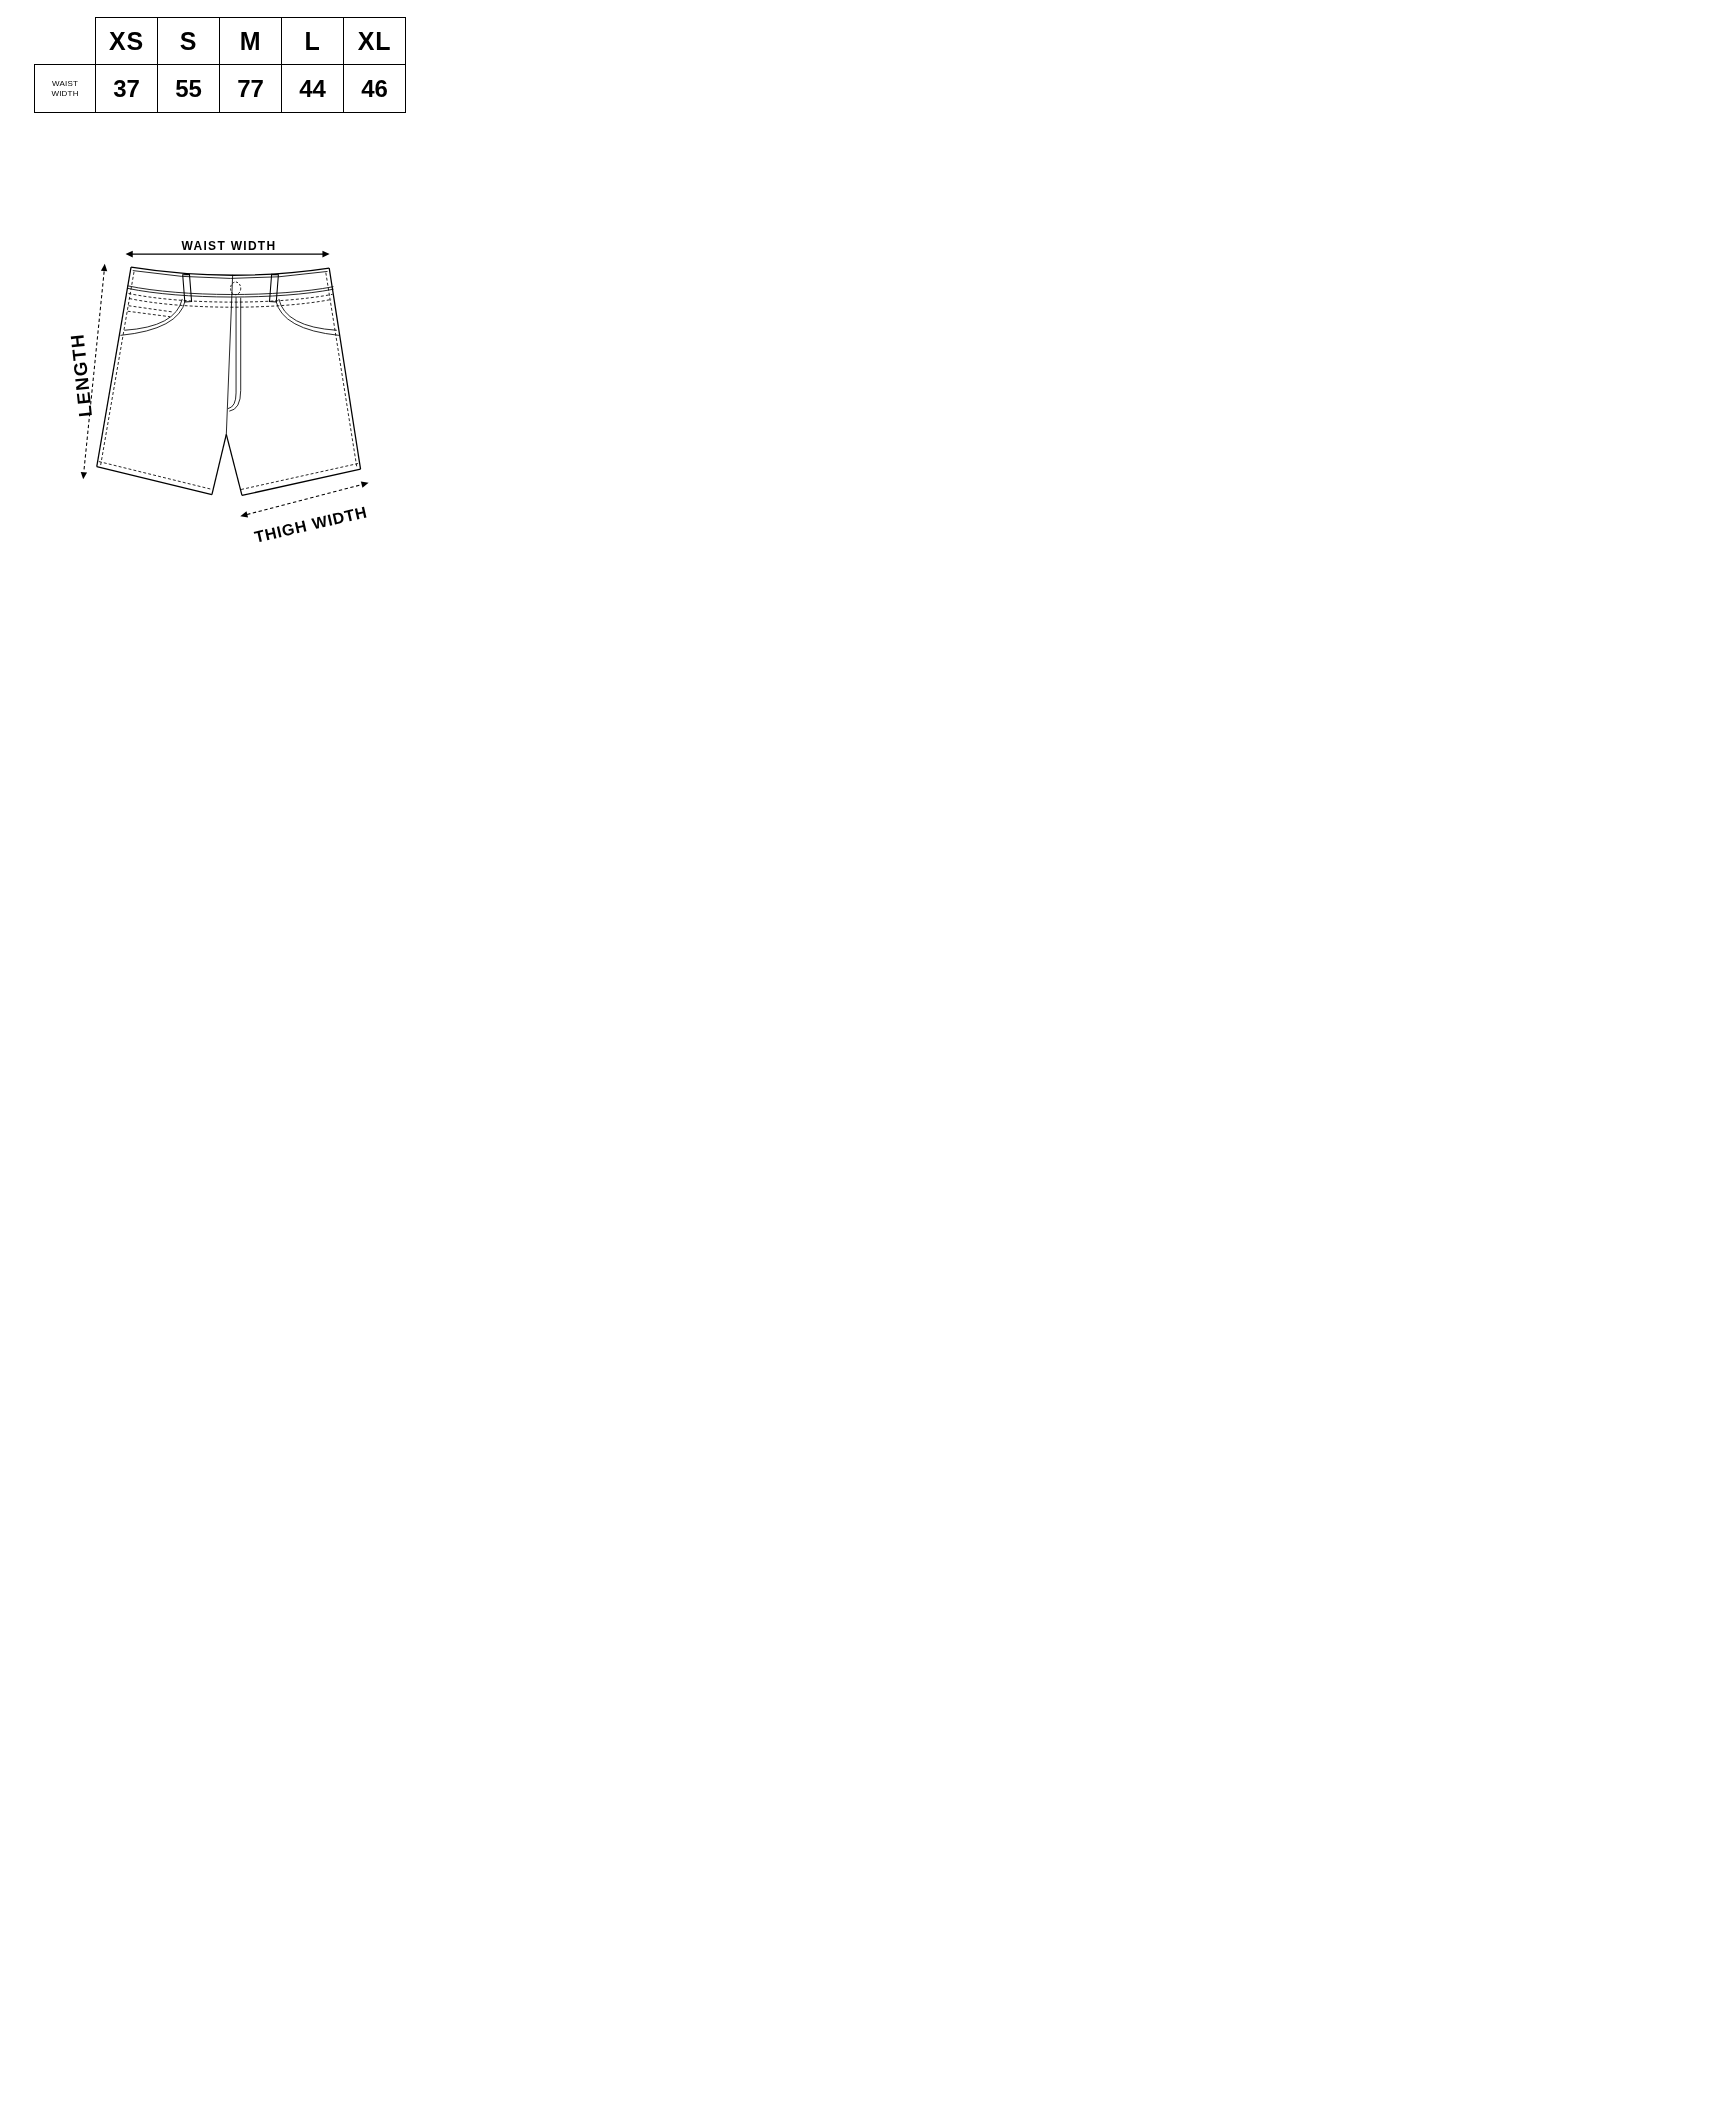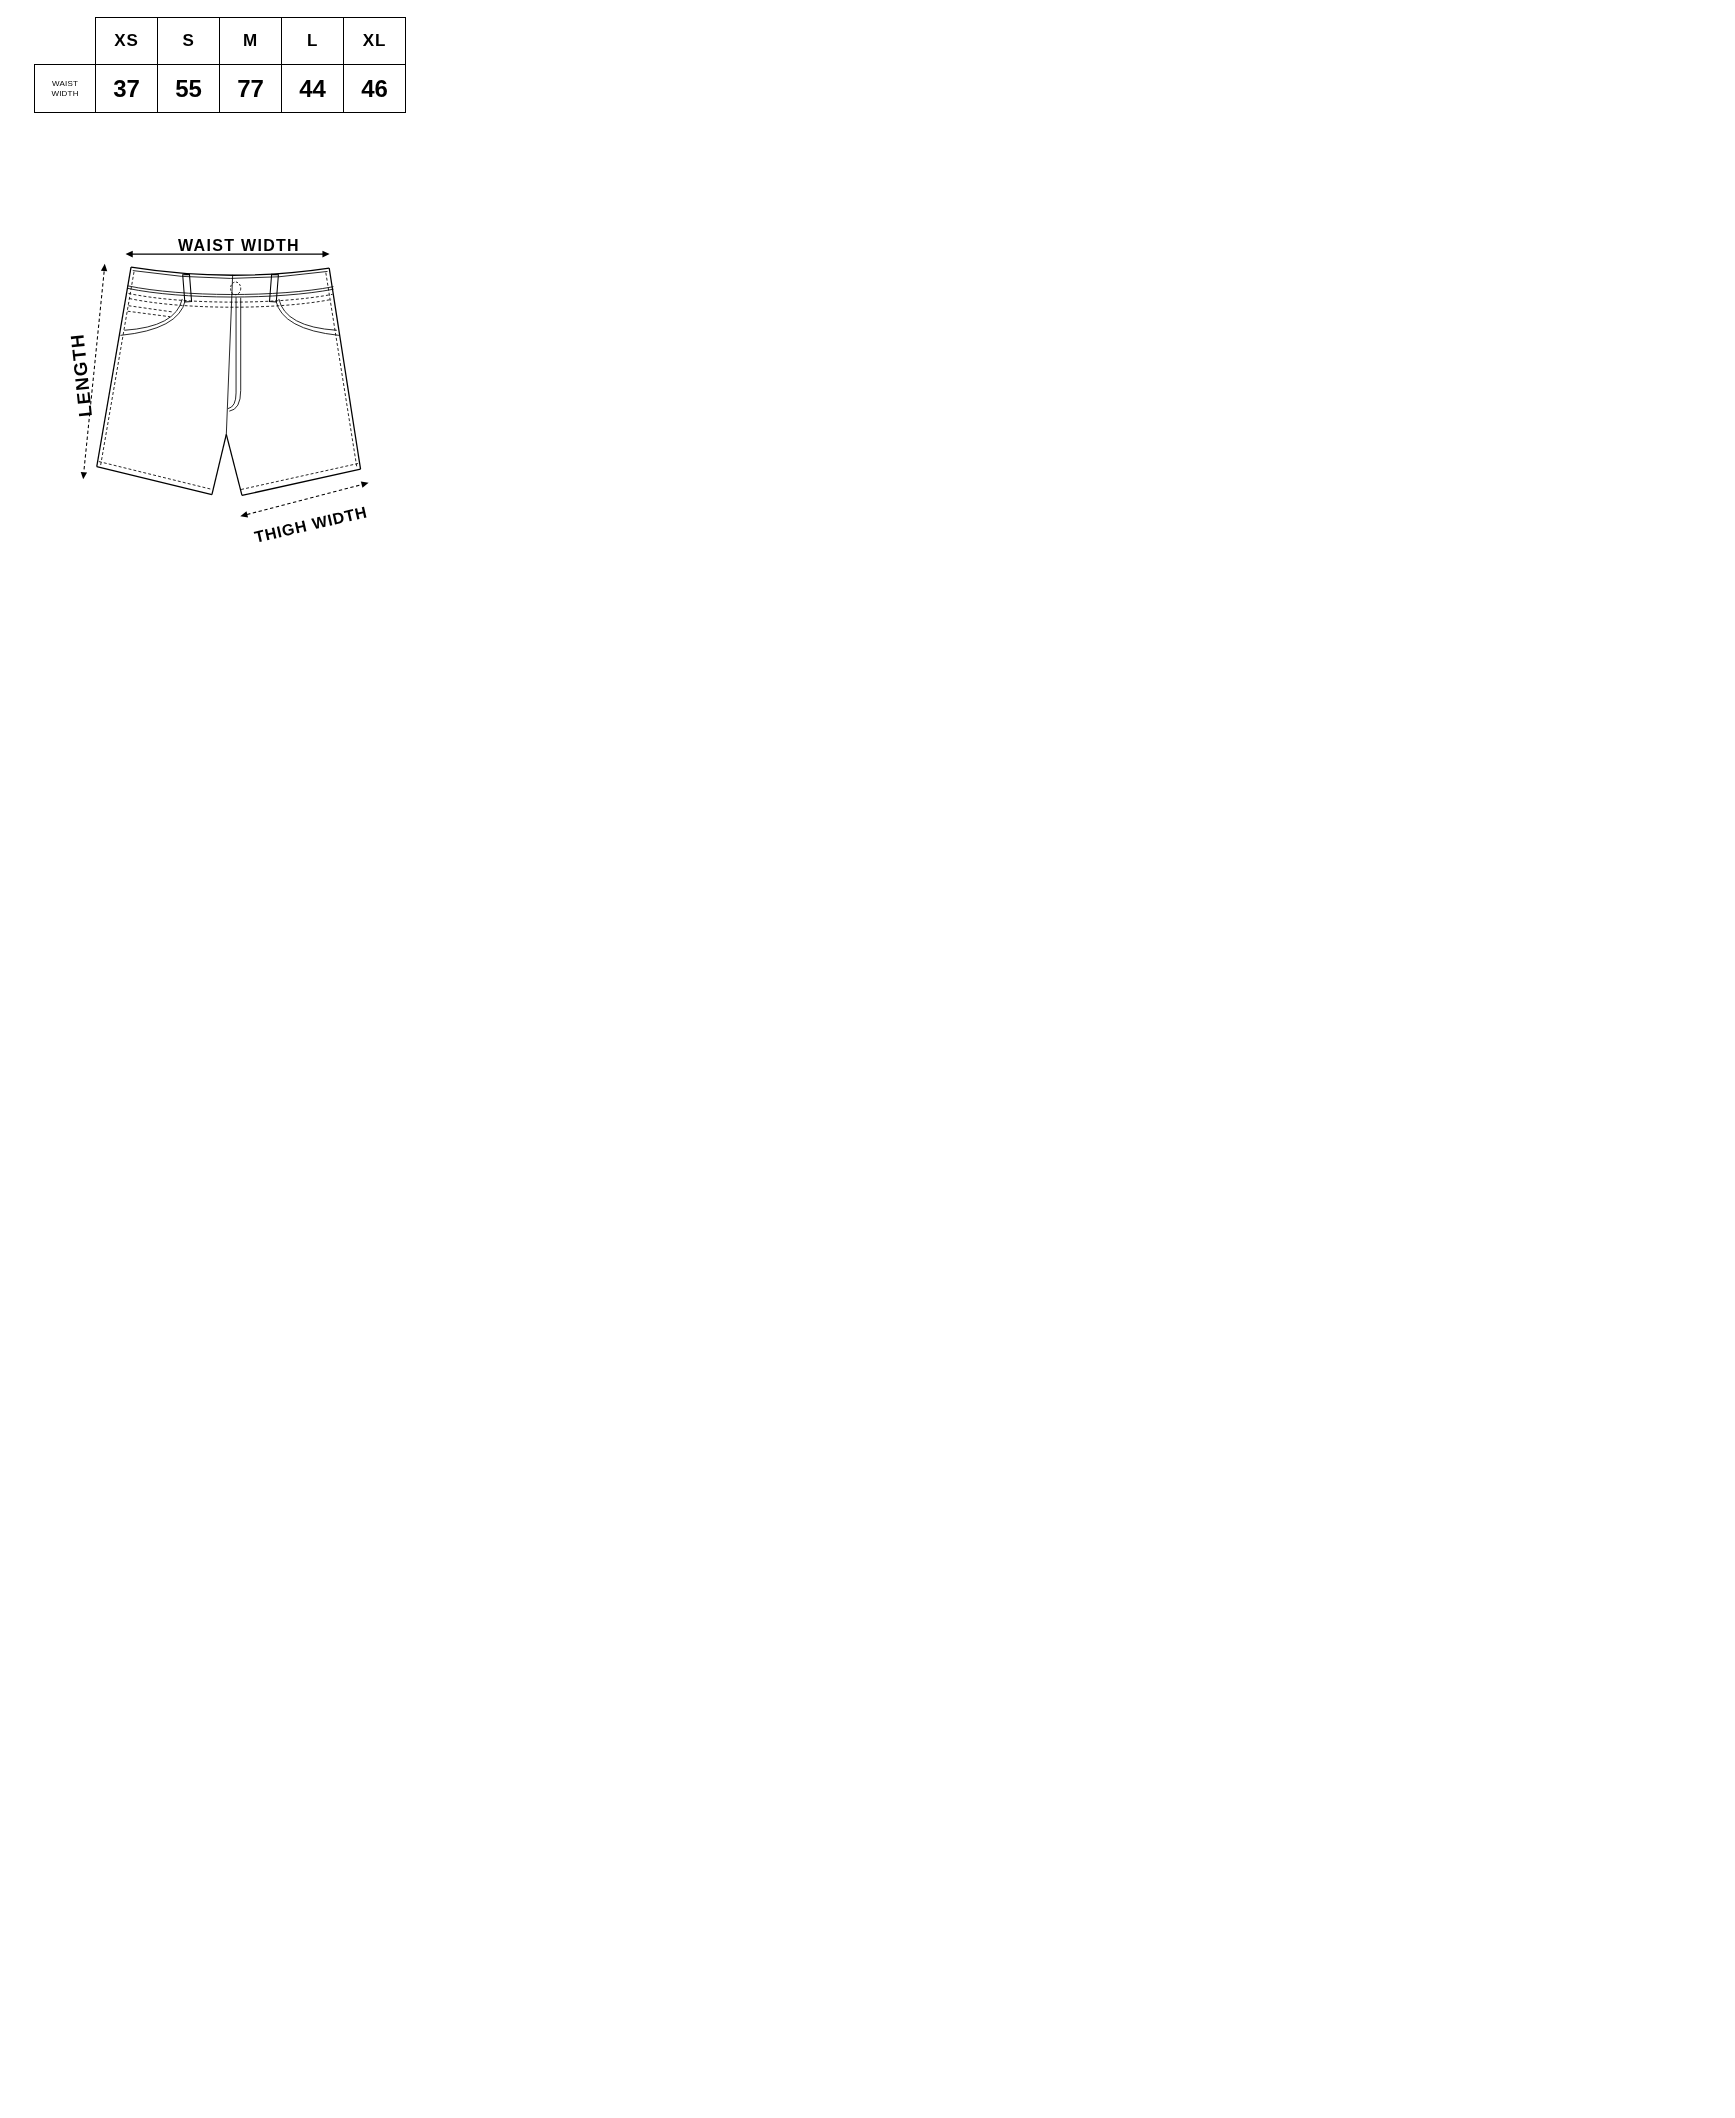--- a/index.html
+++ b/index.html
@@ -12,30 +12,30 @@
     position:absolute;left:34px;top:17.4px;width:370px;
     border-collapse:collapse;table-layout:fixed;
   }
   table.size-table th,table.size-table td{
     border:0.8px solid #000;border-top-width:1.3px;border-bottom-width:1.3px;
     text-align:center;vertical-align:middle;padding:0;background:#fff;
   }
   table.size-table tr.hdr{height:47px;}
   table.size-table tr.body-row{height:48px;}
   td.blank{border:none !important;background:#fff;}
-  th.size-col{font-size:17px;font-weight:900;letter-spacing:0.8px;}
+  th.size-col{font-size:25px;font-weight:900;letter-spacing:0.8px;}
   th.row-label{font-size:8px;font-weight:400;letter-spacing:0.2px;line-height:1.25;}
   th.row-label span{display:block;}
   td.val{font-size:24px;font-weight:700;}
   
   .dlabel{
     position:absolute;font-weight:700;white-space:nowrap;color:#000;
     transform-origin:center center;line-height:1;
   }
-  .dlabel.waist{left:239px;top:246px;font-size:16px;letter-spacing:1.3px;transform:translate(-50%,-50%);}
+  .dlabel.waist{left:229px;top:246px;font-size:12px;letter-spacing:1.3px;transform:translate(-50%,-50%);}
   .dlabel.length{left:82px;top:375px;font-size:18.6px;letter-spacing:1.3px;transform:translate(-50%,-50%) rotate(-96deg);}
   .dlabel.thigh{left:311px;top:525px;font-size:16px;letter-spacing:0.8px;transform:translate(-50%,-50%) rotate(-13deg);}
   svg.drawing{position:absolute;left:0;top:0;width:434px;height:542px;}
   svg.drawing path, svg.drawing line, svg.drawing ellipse{fill:none;stroke:#000;}
   .w3{stroke-width:3px;}
   .w2{stroke-width:2px;}
   .st{stroke-width:2px;stroke-dasharray:7 5;}
   .arr-dash{stroke-width:2.5px;stroke-dasharray:8 6;}
   .head{fill:#000;stroke:none;}
   .loop{fill:#fff;stroke:#000;stroke-width:2.5px;}

